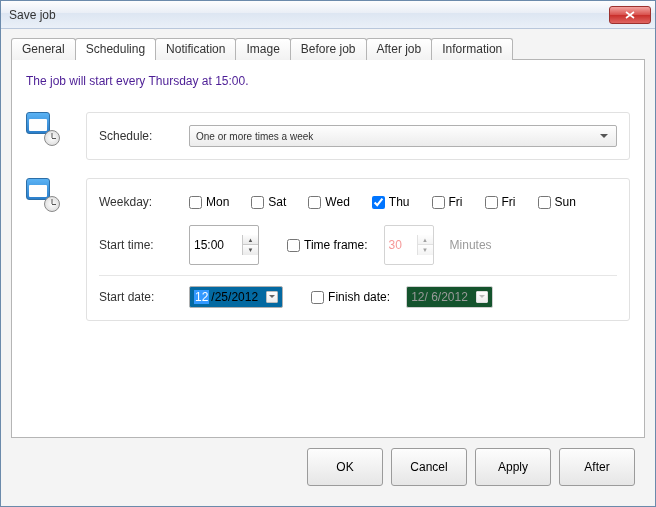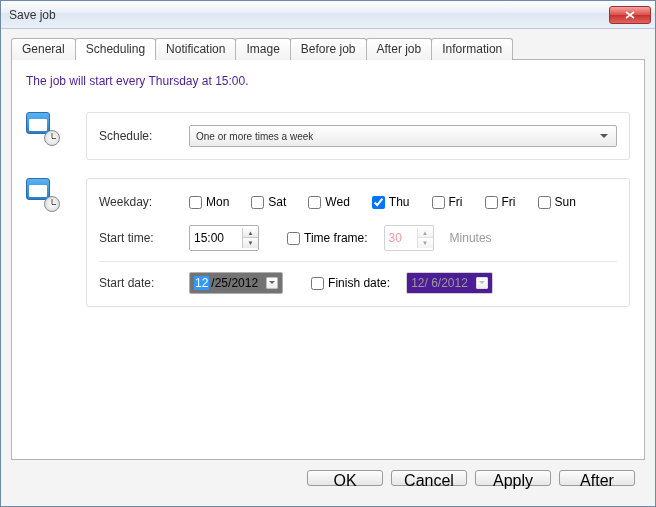--- a/index.html
+++ b/index.html
@@ -134,58 +134,58 @@
   .combo .chev {
     position:absolute; right:4px; top:50%; transform:translateY(-50%);
     width:16px;height:16px;display:flex;align-items:center;justify-content:center;
   }
   .checks { display:flex; gap:22px; flex-wrap:wrap; }
   .chk { display:flex;align-items:center; gap:4px; cursor:pointer;}
   .chk input { width:13px;height:13px;margin:0;}
   .spin {
     display:flex;align-items:center;
     border:1px solid #b0b0b0;border-radius:2px;
-    height:26px;background:#fff;
+    height:40px;background:#fff;
   }
   .spin input{
     border:none;outline:none;width:52px;padding:0 4px;font-size:12px;font-family:inherit;
     background:transparent;
   }
   .spin .btns{
     width:16px;display:flex;flex-direction:column;border-left:1px solid #c9c9c9;
   }
   .spin .btns div{
     height:10px;display:flex;align-items:center;justify-content:center;font-size:6px;
     background:linear-gradient(#fdfdfd,#eaeaea);
     cursor:pointer;color:#555;
   }
   .spin .btns div:first-child{border-bottom:1px solid #c9c9c9;}
   .hr { border-top:1px solid #e6e6e6;margin:8px 0;}
   .datebox{
     display:flex;align-items:center;height:22px;
-    border:1px solid #b0b0b0;border-radius:2px;background:#737373;
+    border:1px solid #b0b0b0;border-radius:2px;background:#0369a1;
     padding:0 4px; gap:2px;
   }
-  .datebox.disabled{background:#4c1d95;color:#999;border-color:#d0d0d0;justify-content:flex-end;}
+  .datebox.disabled{background:#14532d;color:#999;border-color:#d0d0d0;justify-content:flex-end;}
   .datebox .dd{
     width:12px;height:12px;border:1px solid #bdbdbd;border-radius:1px;
     background:linear-gradient(#fff,#eee);margin-left:6px;
     display:flex;align-items:center;justify-content:center;cursor:pointer;
   }
   .datebox .dd.disabled{border-color:#ddd;cursor:default;}
   .muted{color:#9a9a9a;}
   .footer{
     display:flex; justify-content:flex-end; gap:8px;
     padding:10px 10px 10px;
     background:#f4f4f4;
   }
   .btn{
-    min-width:76px;height:16px;border:1px solid #9b9b9b;border-radius:3px;
+    min-width:76px;height:38px;border:1px solid #9b9b9b;border-radius:3px;
     background:linear-gradient(#fdfdfd,#e6e6e6);
-    font-size:16px;font-family:inherit;cursor:pointer;
+    font-size:12px;font-family:inherit;cursor:pointer;
   }
   .inline-gap{width:28px;}
   .half{display:flex;align-items:center;gap:16px;}
 </style>
 </head>
 <body>
 
 <div class="window">
 
   <div class="titlebar">

